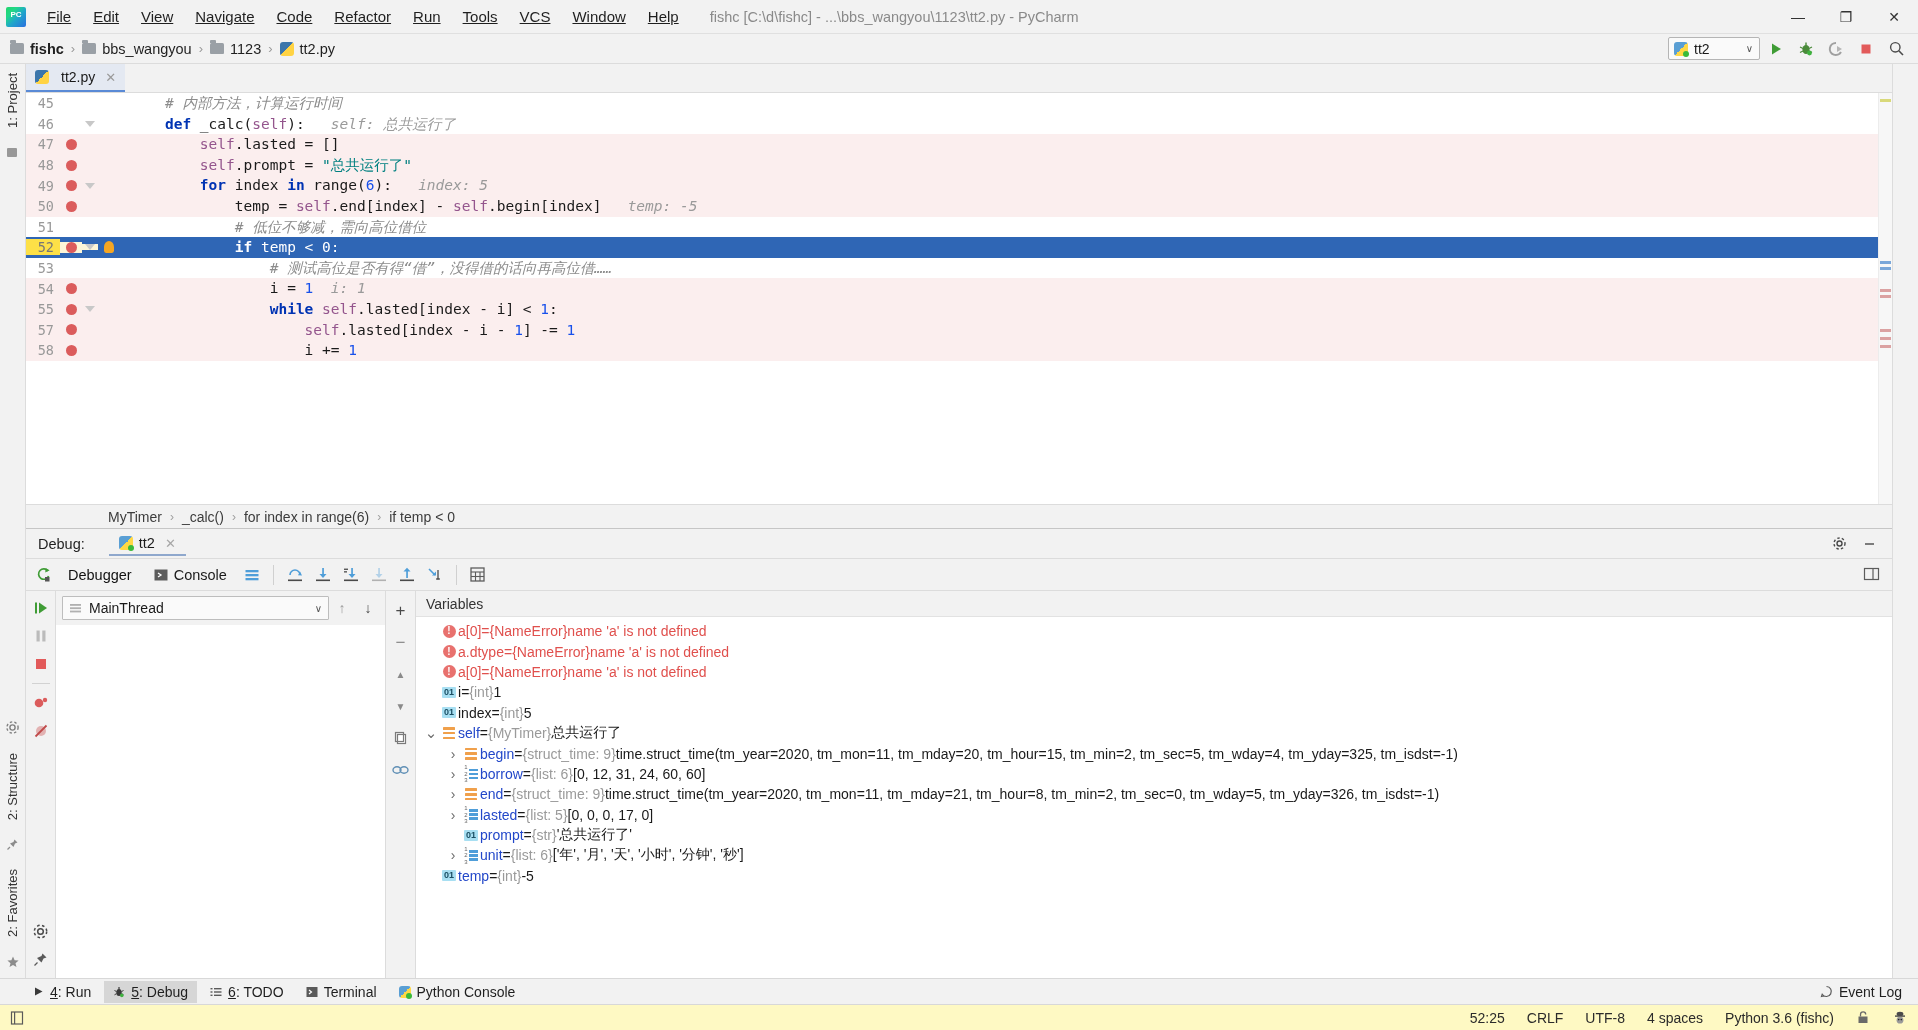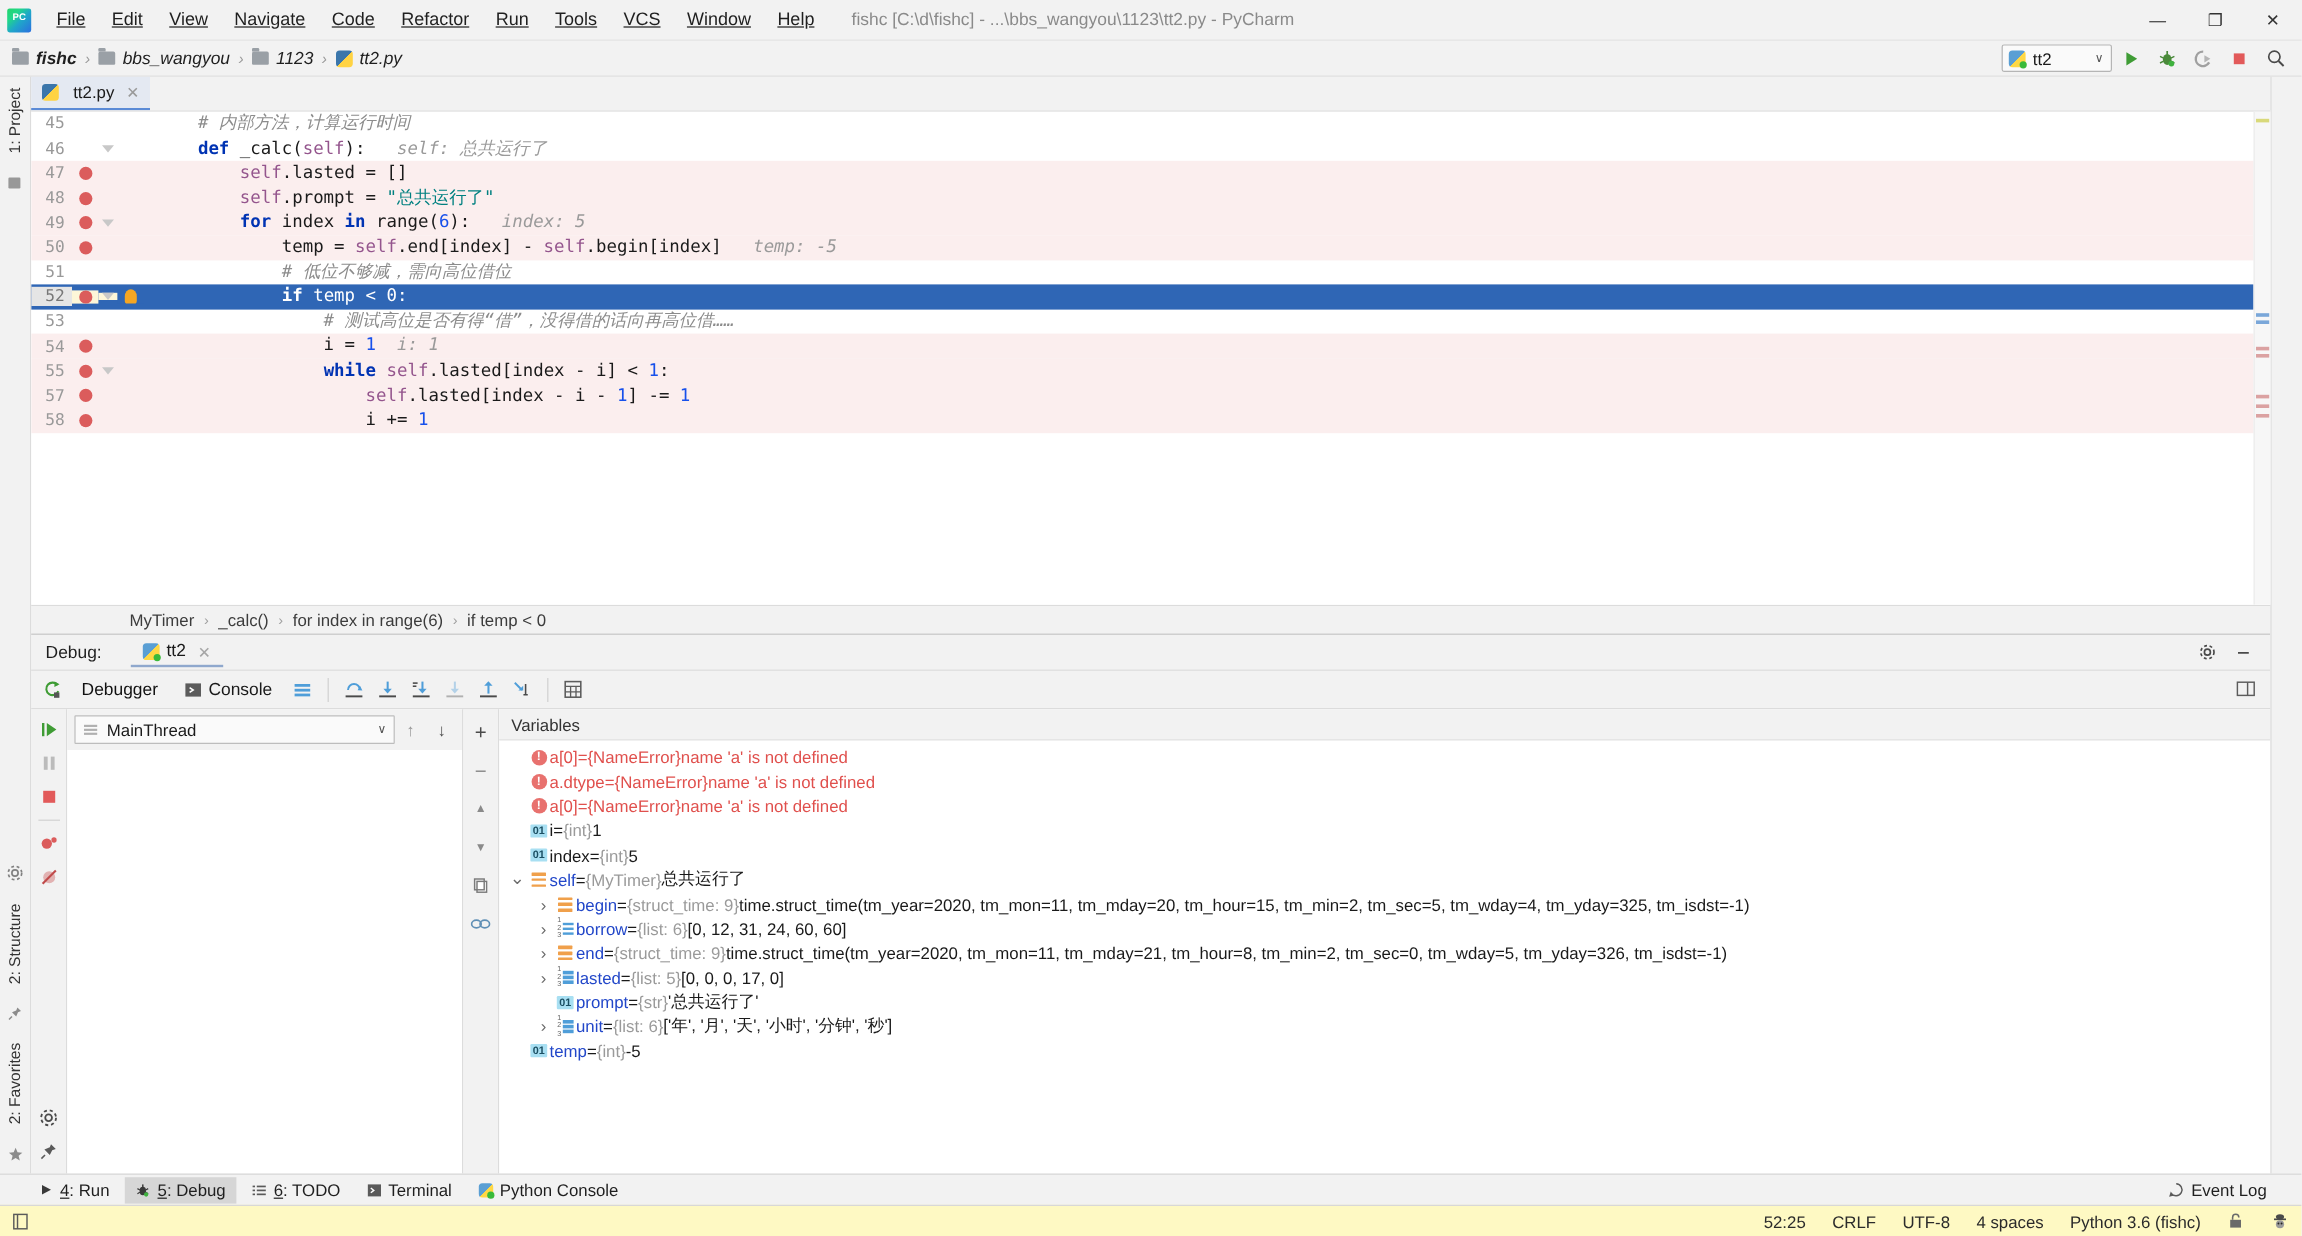--- a/index.html
+++ b/index.html
@@ -42,21 +42,21 @@
   .win-btn {
     width: 48px; height: 34px; display: flex; align-items: center; justify-content: center;
     color: #333; font-size: 14px;
   }
 
   
   .navbar {
     height: 30px; display: flex; align-items: center; background: #f2f2f2;
     padding-left: 10px; flex: none; border-bottom: 1px solid #dcdcdc;
   }
-  .crumb { display: flex; align-items: center; font-size: 14.5px; color: #1f1f1f; font-style: italic; }
+  .crumb { display: flex; align-items: center; font-size: 14.5px; color: #1f1f1f; }
   .crumb .sep { color: #9a9a9a; margin: 0 7px; font-size: 13px; }
   .folder-ico {
     width: 14px; height: 11px; background: #9aa0a6; border-radius: 1.5px 1.5px 1px 1px;
     margin-right: 6px; position: relative; flex: none;
   }
   .folder-ico::before {
     content: ""; position: absolute; top: -3px; left: 0; width: 6px; height: 3px;
     background: #9aa0a6; border-radius: 1px 1px 0 0;
   }
   .py-ico {
@@ -124,21 +124,21 @@
   .fold .tri { width: 0; height: 0; border-left: 5px solid transparent; border-right: 5px solid transparent;
                border-top: 6px solid #c8c8c8; }
   .bulb { width: 22px; flex: none; display: flex; align-items: center; justify-content: center; }
   .bulb .b { width: 10px; height: 12px; background: #f5a623; border-radius: 50% 50% 20% 20%; }
   .codetext {
     flex: 1; font-family: "DejaVu Sans Mono", monospace; font-size: 14.5px;
     white-space: pre; padding-left: 10px; line-height: 20.6px; overflow: hidden;
   }
   .row.exec { background: #fbeeee; }
   .row.cur  { background: #2f66b5; }
-  .row.cur .ln { background: #e5e5e5; color: #777; }
+  .row.cur .ln { background: #fde047; color: #777; }
   .row.cur .codetext { color: #fff; }
   .row.cur .bp { background: #fdf6d8; }
   .row.cur .fold { background: #fdf6d8; }
 
   .kw   { color: #0033b3; font-weight: bold; }
   .self { color: #94558d; }
   .str  { color: #008080; }
   .num  { color: #1750eb; }
   .cmt  { color: #8c8c8c; font-style: italic; }
   .hint { color: #9a9a9a; font-style: italic; }
@@ -969,21 +969,21 @@
             <polyline points="3,4 5.5,6 3,8" stroke="#fff" stroke-width="1.2" fill="none"></polyline>
           </svg>
         </span>
       <span>Terminal</span>
     </div>
     <div class="twb">
       <span class="cfg-py" style="width:12px;height:12px"></span>
       <span>Python Console</span>
     </div>
     <div class="spacer"></div>
-    <div class="twb" style="padding-right:29px">
+    <div class="twb" style="padding-right:16px">
       <span>
           <svg width="13" height="13" viewBox="0 0 13 13">
             <path d="M6.5 1.5 A5 5 0 1 1 2.2 9.3 L1.5 11.5 L3.8 10.9" stroke="#5a5a5a" stroke-width="1.2" fill="none"></path>
           </svg>
         </span>
       <span>Event Log</span>
     </div>
   </div>
 
   <div class="statusbar">

